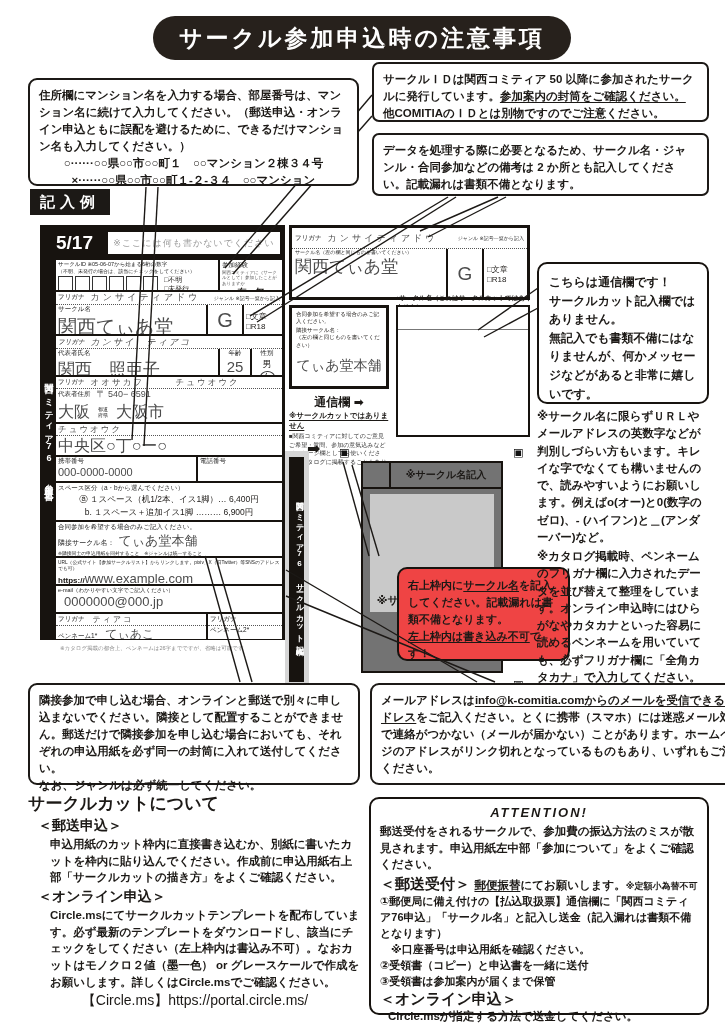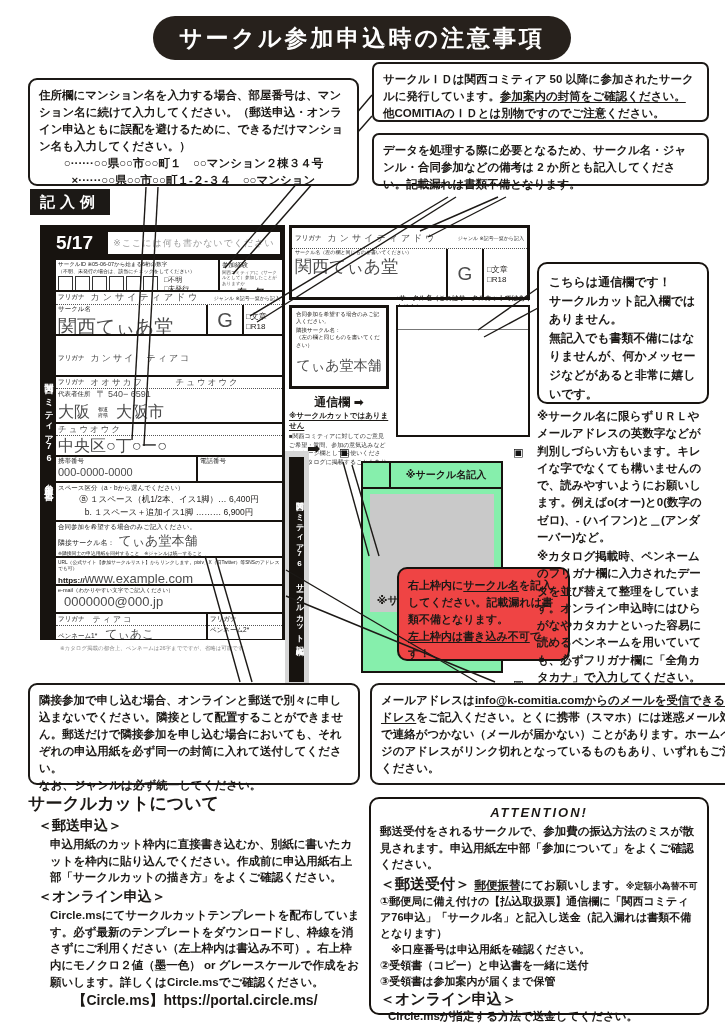--- a/index.html
+++ b/index.html
@@ -43,36 +43,36 @@
 
   
   .rtop{left:249px;top:3px;width:241px;height:75px;border:3px solid #17130f;background:#fff;}
   .rjoint{left:249px;top:83px;width:100px;height:84px;border:3px solid #17130f;background:#fff;padding:3px 4px;}
   .tsublock{left:249px;top:172px;width:100px;}
   .rnamebox{left:356px;top:83px;width:134px;height:132px;border:2.5px solid #17130f;background:#fff;}
   .cutarea{left:247px;top:211px;width:243px;height:262px;}
   .cutbar{left:2px;top:24px;width:15px;height:225px;background:#17130f;color:#fff;font-size:8px;font-weight:bold;
     writing-mode:vertical-rl;text-orientation:upright;display:flex;justify-content:center;letter-spacing:1px;}
   .cutgray{left:-2px;top:18px;width:24px;height:238px;background:#d6d6d6;}
-  .cutbox{left:74px;top:28px;width:142px;height:212px;border:2.5px solid #17130f;background:#86efac;}
+  .cutbox{left:74px;top:28px;width:142px;height:212px;border:2.5px solid #17130f;background:#737373;}
   .cut-bubble{left:110px;top:134px;width:173px;height:94px;background:#ef4444;border:2.5px solid #17130f;border-radius:10px;
     padding:8px 9px;font-size:11px;font-weight:bold;line-height:1.55;z-index:6;}
 
   
   .bubble{left:537px;top:262px;width:172px;height:142px;border:2.5px solid #17130f;border-radius:10px;background:#fff;
     padding:9px 10px;font-size:12px;font-weight:600;line-height:1.55;z-index:5;}
   .rightnote{left:537px;top:408px;width:174px;font-size:11.5px;font-weight:600;line-height:1.5;z-index:5;}
   .rightnote p{margin:0 0 2px 0;}
 
   
   .aboutcut{left:28px;top:792px;width:334px;z-index:5;}
   .aboutcut h2{margin:0;font-size:17px;}
   .aboutcut h3{margin:2px 0 0 10px;font-size:14px;}
   .aboutcut p{margin:1px 0 0 22px;font-size:11.5px;font-weight:600;line-height:1.45;}
-  .cutlink{margin-top:2px;text-align:center;font-size:14px;font-weight:bold;}
+  .cutlink{margin-top:2px;text-align:center;font-size:14px;font-weight:normal;}
   .attention{left:369px;top:797px;width:340px;height:218px;border:2.5px solid #17130f;border-radius:10px;background:#fff;
     padding:6px 9px;z-index:5;}
   .att-head{display:flex;align-items:center;flex-direction:column;}
   .att-head span{font-style:italic;font-weight:bold;font-size:13px;letter-spacing:2px;}
   .att-head .line{flex:1;border-top:2px solid #17130f;margin-left:6px;}
   .attention .intro{font-size:11.5px;font-weight:600;line-height:1.45;margin:1px 0 2px;}
   .att-sub{font-size:15px;font-weight:bold;display:inline;}
   .att-lead{font-size:11.5px;font-weight:600;}
   .attention .step{font-size:11px;font-weight:600;line-height:1.45;}
   .attention .online-body{font-size:11.5px;font-weight:600;margin-left:8px;}
@@ -90,21 +90,21 @@
 
   <div class="abs notebox" style="left:28px;top:78px;width:331px;height:108px;">
     <span>住所欄にマンション名を入力する場合、部屋番号は、マンション名に続けて入力してください。（郵送申込・オンライン申込ともに誤配を避けるために、できるだけマンション名も入力してください。）</span>
     <div style="text-align:center;">○······○○県○○市○○町１　○○マンション２棟３４号</div>
     <div style="text-align:center;">×······○○県○○市○○町１‐２‐３４　○○マンション</div>
   </div>
 
   <div class="abs notebox pre" style="left:372px;top:62px;width:337px;height:60px;border-radius:7px;"><span>サークルＩＤは関西コミティア 50 以降に参加されたサークルに発行しています。</span><span class="u">参加案内の封筒をご確認ください。</span><span>
 他COMITIAのＩＤとは別物ですのでご注意ください。</span></div>
 
-  <div class="abs notebox" style="left:372px;top:133px;width:337px;height:53px;border-radius:7px;">
+  <div class="abs notebox" style="left:372px;top:133px;width:337px;height:63px;border-radius:7px;">
     <span>データを処理する際に必要となるため、サークル名・ジャンル・合同参加などの備考は 2 か所とも記入してください。記載漏れは書類不備となります。</span>
   </div>
 
   <div class="abs ex-label">
     <span>記入例</span>
   </div>
 
   <div class="abs form-area">
 
     <div class="abs lform">
@@ -157,21 +157,21 @@
               <span class="hand" style="font-size:20px;">G</span>
             </div>
             <div class="vdiv" style="width:36px;font-size:8px;display:flex;flex-direction:column;justify-content:center;padding-left:2px;">
               <span>□文章</span>
                 <span>□R18</span>
             </div>
           </div>
         </div>
 
         <div class="row" style="height:42px;">
-          <div class="dot" style="height:12px;display:flex;align-items:center;padding:16px 2px;">
+          <div class="dot" style="height:12px;display:flex;align-items:center;padding:0 2px;font-style:italic;">
             <span class="lab">フリガナ</span>
             <span class="hand" style="font-size:9px;margin-left:6px;letter-spacing:2px;">カンサイ　ティアコ</span>
           </div>
           <div class="cellsplit" style="height:28px;">
             <div style="flex:1;padding:0 2px;">
               <div class="lab">代表者氏名</div>
               <div class="hand" style="font-size:17px;">関西　照亜子</div>
             </div>
             <div class="vdiv" style="width:30px;text-align:center;">
               <div class="lab">年齢</div>
@@ -352,21 +352,21 @@
 
   <div class="abs notebox pre" style="left:28px;top:683px;width:332px;height:102px;">隣接参加で申し込む場合、オンラインと郵送で別々に申し込まないでください。隣接として配置することができません。郵送だけで隣接参加を申し込む場合においても、それぞれの申込用紙を必ず同一の封筒に入れて送付してください。
 なお、ジャンルは必ず統一してください。</div>
   <div class="abs notebox" style="left:370px;top:683px;width:388px;height:102px;"><span>メールアドレスは</span><span class="u">info@k-comitia.comからのメールを受信できるアドレス</span><span>をご記入ください。とくに携帯（スマホ）には迷惑メール対策で連絡がつかない（メールが届かない）ことがあります。ホームページのアドレスがリンク切れとなっているものもあり、いずれもご注意ください。</span></div>
 
   <div class="abs aboutcut">
     <h2>サークルカットについて</h2>
     <h3>＜郵送申込＞</h3>
     <p><span>申込用紙のカット枠内に直接書き込むか、別紙に書いたカットを枠内に貼り込んでください。作成前に</span><span class="b">申込用紙右上部「サークルカットの描き方」</span><span>をよくご確認ください。</span></p>
     <h3>＜オンライン申込＞</h3>
-    <p><span>Circle.msにてサークルカットテンプレートを配布しています。必ず最新のテンプレートをダウンロードし、枠線を消さずにご利用ください（左上枠内は書込み不可）。右上枠内に</span><span class="b">モノクロ２値（墨一色）</span><span> or </span><span class="b">グレースケール</span><span>で作成をお願いします。詳しくはCircle.msでご確認ください。</span></p>
+    <p><span>Circle.msにてサークルカットテンプレートを配布しています。必ず最新のテンプレートをダウンロードし、該当にチェックをしてください（左上枠内は書込み不可）。なおカットは</span><span class="b">モノクロ２値（墨一色）</span><span> or </span><span class="b">グレースケール</span><span>で作成をお願いします。詳しくはCircle.msでご確認ください。</span></p>
     <div class="cutlink">【Circle.ms】https://portal.circle.ms/</div>
   </div>
 
   <div class="abs attention">
     <div class="att-head">
       <span>ATTENTION!</span>
         <div class="line"></div>
     </div>
     <div class="intro"><span>郵送受付をされるサークルで、参加費の振込方法のミスが散見されます。</span><span class="b">申込用紙左中部「参加について」</span><span>をよくご確認ください。</span></div>
     <div>

